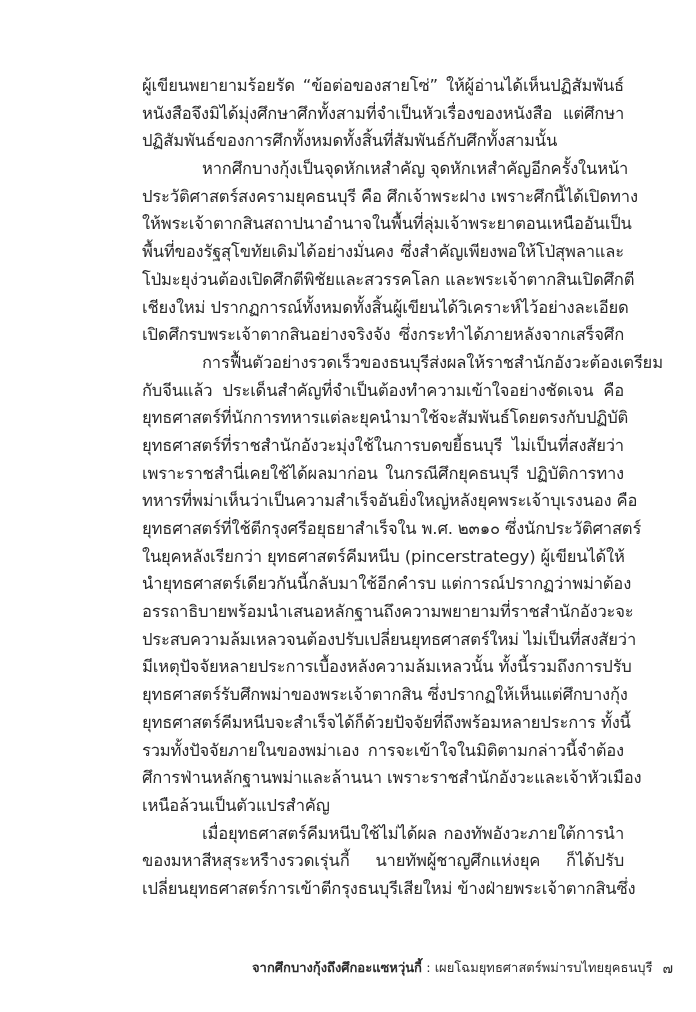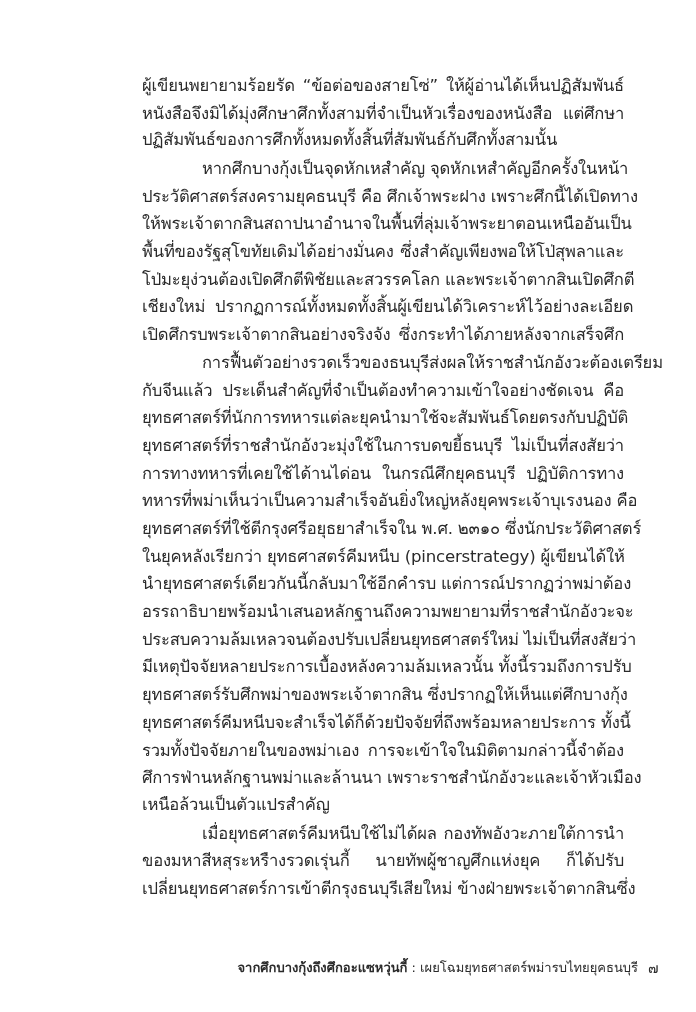--- a/index.html
+++ b/index.html
@@ -32,37 +32,36 @@
     height: 27.7px;
     line-height: 27.7px;
     font-size: 16.6px;
     white-space: nowrap;
     text-align: justify;
     text-align-last: justify;
     letter-spacing: -0.2px;
   }
   .line.last {
     text-align-last: left;
-    font-family: Liberation Mono, monospace;
   }
   .line.indent {
     padding-left: 60px;
   }
   .footer {
     position: absolute;
     left: 252px;
     top: 957px;
     width: 392px;
     height: 22px;
     line-height: 22px;
     font-size: 13px;
     white-space: nowrap;
     color: #2a2a2a;
     display: flex;
-    justify-content: center;
+    justify-content: flex-start;
     align-items: center;
   }
   .footer .title-bold {
     font-weight: bold;
   }
   .footer .title-rest {
     font-weight: normal;
   }
   .footer .page-num {
     margin-left: 10px;
@@ -81,21 +80,21 @@
       <span class="line">ประวัติศาสตร์สงครามยุคธนบุรี คือ ศึกเจ้าพระฝาง เพราะศึกนี้ได้เปิดทาง</span>
       <span class="line">ให้พระเจ้าตากสินสถาปนาอำนาจในพื้นที่ลุ่มเจ้าพระยาตอนเหนืออันเป็น</span>
       <span class="line">พื้นที่ของรัฐสุโขทัยเดิมได้อย่างมั่นคง ซึ่งสำคัญเพียงพอให้โป่สุพลาและ</span>
       <span class="line">โป่มะยุง่วนต้องเปิดศึกตีพิชัยและสวรรคโลก และพระเจ้าตากสินเปิดศึกตี</span>
       <span class="line last">เชียงใหม่ ปรากฏการณ์ทั้งหมดทั้งสิ้นผู้เขียนได้วิเคราะห์ไว้อย่างละเอียด</span>
       <span class="line">เปิดศึกรบพระเจ้าตากสินอย่างจริงจัง ซึ่งกระทำได้ภายหลังจากเสร็จศึก</span>
       <span class="line indent">การฟื้นตัวอย่างรวดเร็วของธนบุรีส่งผลให้ราชสำนักอังวะต้องเตรียม</span>
       <span class="line">กับจีนแล้ว ประเด็นสำคัญที่จำเป็นต้องทำความเข้าใจอย่างชัดเจน คือ</span>
       <span class="line">ยุทธศาสตร์ที่นักการทหารแต่ละยุคนำมาใช้จะสัมพันธ์โดยตรงกับปฏิบัติ</span>
       <span class="line">ยุทธศาสตร์ที่ราชสำนักอังวะมุ่งใช้ในการบดขยี้ธนบุรี ไม่เป็นที่สงสัยว่า</span>
-      <span class="line">การทางทหารที่เคยใช้ได้านได่อน ในกรณีศึกยุคธนบุรี ปฏิบัติการทาง</span>
+      <span class="line">เพราะราชสำนี่เคยใช้ได้ผลมาก่อน ในกรณีศึกยุคธนบุรี ปฏิบัติการทาง</span>
       <span class="line">ทหารที่พม่าเห็นว่าเป็นความสำเร็จอันยิ่งใหญ่หลังยุคพระเจ้าบุเรงนอง คือ</span>
       <span class="line">ยุทธศาสตร์ที่ใช้ตีกรุงศรีอยุธยาสำเร็จใน พ.ศ. ๒๓๑๐ ซึ่งนักประวัติศาสตร์</span>
       <span class="line">ในยุคหลังเรียกว่า ยุทธศาสตร์คีมหนีบ (pincerstrategy) ผู้เขียนได้ให้</span>
       <span class="line">นำยุทธศาสตร์เดียวกันนี้กลับมาใช้อีกคำรบ แต่การณ์ปรากฏว่าพม่าต้อง</span>
       <span class="line">อรรถาธิบายพร้อมนำเสนอหลักฐานถึงความพยายามที่ราชสำนักอังวะจะ</span>
       <span class="line">ประสบความล้มเหลวจนต้องปรับเปลี่ยนยุทธศาสตร์ใหม่ ไม่เป็นที่สงสัยว่า</span>
       <span class="line">มีเหตุปัจจัยหลายประการเบื้องหลังความล้มเหลวนั้น ทั้งนี้รวมถึงการปรับ</span>
       <span class="line">ยุทธศาสตร์รับศึกพม่าของพระเจ้าตากสิน ซึ่งปรากฏให้เห็นแต่ศึกบางกุ้ง</span>
       <span class="line">ยุทธศาสตร์คีมหนีบจะสำเร็จได้ก็ด้วยปัจจัยที่ถึงพร้อมหลายประการ ทั้งนี้</span>
       <span class="line">รวมทั้งปัจจัยภายในของพม่าเอง การจะเข้าใจในมิติตามกล่าวนี้จำต้อง</span>

